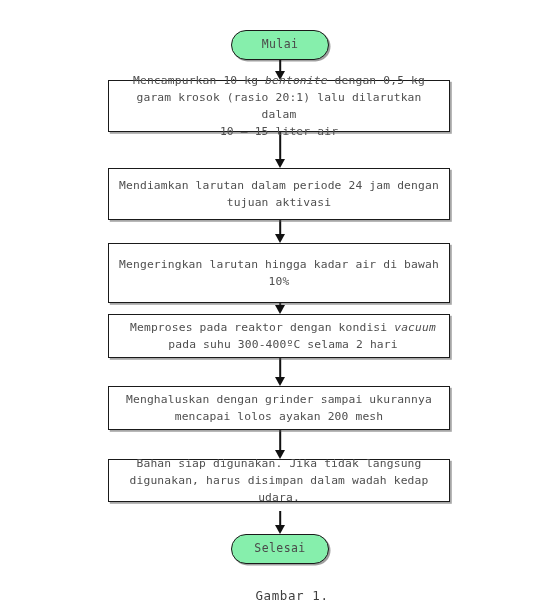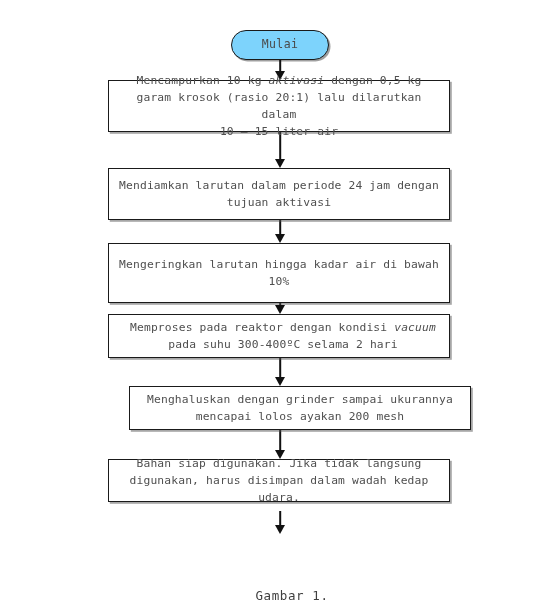--- a/index.html
+++ b/index.html
@@ -23,21 +23,21 @@
 
   
   .terminal {
     position: absolute;
     left: 50%;
     transform: translateX(-50%);
     width: 98px;
     height: 30px;
     border: 1.6px solid #1a1a1a;
     border-radius: 15px;
-    background: #7dd3fc;
+    background: #86efac;
     display: flex;
     align-items: center;
     justify-content: center;
     box-sizing: border-box;
     box-shadow: 1.5px 1.5px 0 rgba(80,80,80,0.55);
   }
   .terminal .t-label {
     font-size: 11.5px;
     color: #4a4a4a;
     letter-spacing: 0.4px;
@@ -141,35 +141,38 @@
         <div class="shaft" style="height: 21px;"></div>
         <div class="head"></div>
       </div>
       <div class="arrow" style="top: 511px; height: 23px;">
         <div class="shaft" style="height: 15px;"></div>
         <div class="head"></div>
       </div>
     </div>
   <div id="steps-layer">
       <div class="process" style="top: 80px; height: 52px;">
-        <div class="p-label">Mencampurkan 10 kg <i>aktivasi</i> dengan 0,5 kg<br>garam krosok (rasio 20:1) lalu dilarutkan dalam<br>10 – 15 liter air</div>
+        <div class="p-label">Mencampurkan 10 kg <i>bentonite</i> dengan 0,5 kg<br>garam krosok (rasio 20:1) lalu dilarutkan dalam<br>10 – 15 liter air</div>
       </div>
       <div class="process" style="top: 168px; height: 52px;">
         <div class="p-label">Mendiamkan larutan dalam periode 24 jam dengan<br>tujuan aktivasi</div>
       </div>
       <div class="process" style="top: 243px; height: 60px;">
         <div class="p-label">Mengeringkan larutan hingga kadar air di bawah<br>10%</div>
       </div>
       <div class="process" style="top: 314px; height: 44px; padding-left: 8px;">
         <div class="p-label">Memproses pada reaktor dengan kondisi <i>vacuum</i><br>pada suhu 300-400ºC selama 2 hari</div>
       </div>
-      <div class="process" style="top: 386px; height: 44px; margin-left: 21px;">
+      <div class="process" style="top: 386px; height: 44px;">
         <div class="p-label">Menghaluskan dengan grinder sampai ukurannya<br>mencapai lolos ayakan 200 mesh</div>
       </div>
       <div class="process" style="top: 459px; height: 43px;">
         <div class="p-label">Bahan siap digunakan. Jika tidak langsung<br>digunakan, harus disimpan dalam wadah kedap<br>udara.</div>
       </div>
     </div>
 
+  <div class="terminal" id="node-end" style="top: 534px;">
+    <span class="t-label">Selesai</span>
+  </div>
 
   <div id="caption" style="top: 588px; padding-left: 12px;">Gambar 1.</div>
 
 </div>
 
 </body></html>

